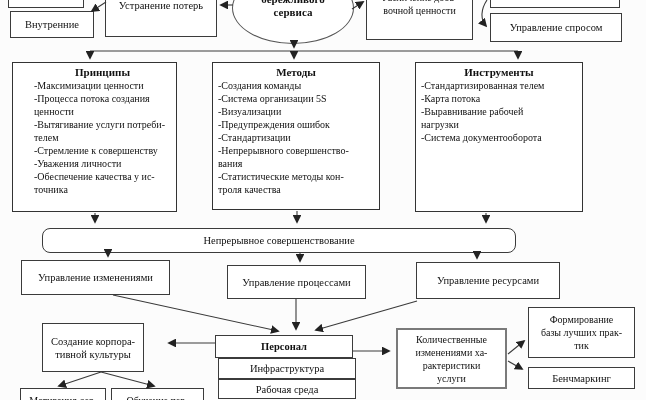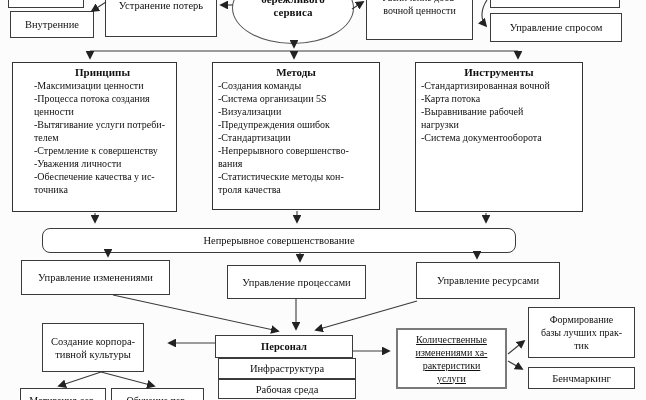--- a/index.html
+++ b/index.html
@@ -89,21 +89,21 @@
         <div>-Непрерывного совершенство-</div>
         <div>вания</div>
         <div>-Статистические методы кон-</div>
         <div>троля качества</div>
       </div>
   </div>
 
   <div class="box thick" style="left:415px;top:62px;width:168px;height:150px;">
     <div class="box-title">Инструменты</div>
     <div class="box-lines">
-        <div>-Стандартизированная вочной</div>
+        <div>-Стандартизированная телем</div>
         <div>-Карта потока</div>
         <div>-Выравнивание рабочей</div>
         <div>нагрузки</div>
         <div>-Система документооборота</div>
       </div>
   </div>
 
   <div class="box center" style="left:42px;top:228px;width:474px;height:25px;border-radius:8px;">
     <span>Непрерывное совершенствование</span>
   </div>
@@ -132,21 +132,21 @@
   </div>
 
   <div class="box center" style="left:218px;top:358px;width:138px;height:21px;">
     <span>Инфраструктура</span>
   </div>
 
   <div class="box center" style="left:218px;top:379px;width:138px;height:20px;">
     <span>Рабочая среда</span>
   </div>
 
-  <div class="box center grayb" style="left:396px;top:328px;width:111px;height:61px;text-decoration:underline;">
+  <div class="box center grayb" style="left:396px;top:328px;width:111px;height:61px;">
     <div class="center-lines" style="font-size:10px;">
         <div>Количественные</div>
         <div>изменениями ха-</div>
         <div>рактеристики</div>
         <div>услуги</div>
       </div>
   </div>
 
   <div class="box center" style="left:528px;top:307px;width:107px;height:51px;">
     <div class="center-lines" style="font-size:10px;">

